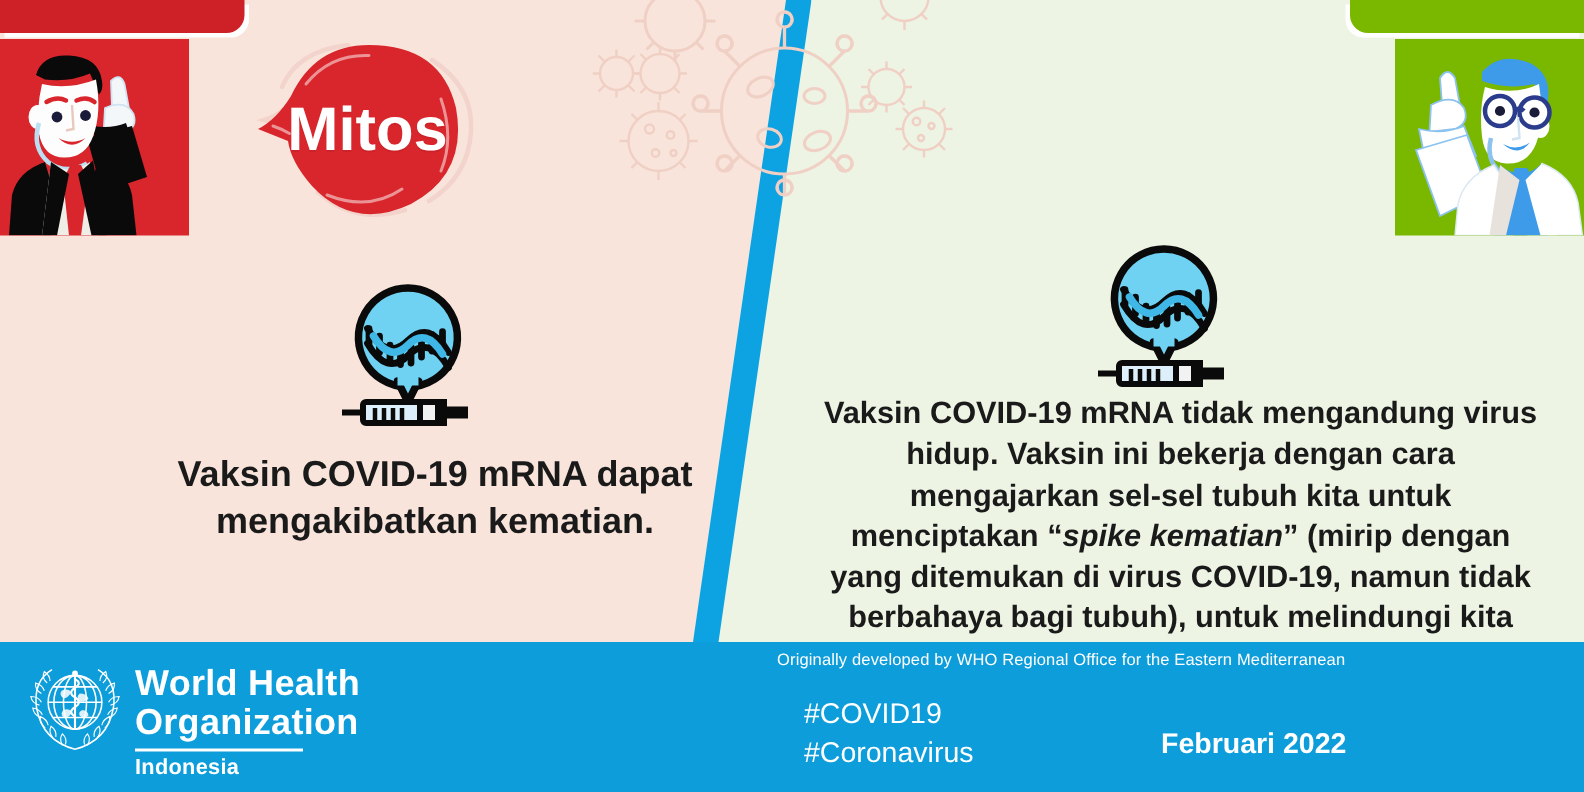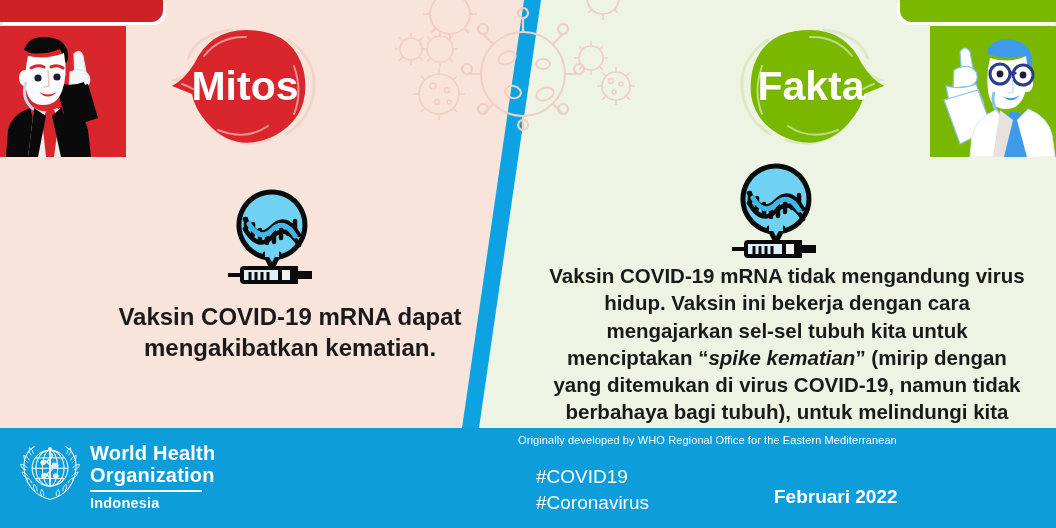--- a/index.html
+++ b/index.html
@@ -126,21 +126,21 @@
   .who-logo-wrap {
     position: absolute; left: 18px; top: 12px;
     display: flex; align-items: flex-start;
   }
   .who-emblem { width: 64px; height: 64px; flex: 0 0 auto; }
   .who-wordmark {
     margin-left: 8px; padding-top: 3px;
     color: #ffffff;
   }
   .who-line1, .who-line2 {
-    font-size: 20px; font-weight: bold; line-height: 1.08;
+    font-size: 24px; font-weight: bold; line-height: 1.08;
     letter-spacing: .2px;
   }
   .who-rule {
     height: 2px; background: #ffffff;
     margin: 4px 0 3px 0; width: 112px;
   }
   .who-country { font-size: 14.5px; font-weight: bold; letter-spacing: .2px; }
 
   .attribution {
     position: absolute; left: 482px; top: 6px;
@@ -326,38 +326,20 @@
       <g fill="none" stroke="rgba(255,255,255,0.5)" stroke-width="2" stroke-linecap="round">
         <path d="M34 32 q16 -20 42 -19"></path>
         <path d="M124 42 q9 26 0 48"></path>
         <path d="M48 106 q28 11 50 -4"></path>
         <path d="M12 60 q6 2 11 5"></path>
       </g>
     </svg>
     <span class="bubble-label">Mitos</span>
   </div>
 
-  <div class="bubble bubble-right">
-    <svg width="150" height="124" viewBox="0 0 150 124" style="position:absolute;left:0;top:0" xmlns="http://www.w3.org/2000/svg">
-      <g fill="none" stroke="#DCE9C6" stroke-width="3" stroke-linecap="round">
-        <path d="M130 62 q6 -4 14 -6 q-9 -3 -14 -8"></path>
-        <path d="M132 34 q-10 -24 -44 -28"></path>
-        <path d="M32 16 q-28 18 -26 48 q2 30 28 46"></path>
-        <path d="M50 116 q34 10 58 -12"></path>
-      </g>
-      <path d="M126 40 Q110 6 74 6 Q26 6 16 48 Q8 92 46 112 Q84 130 112 100 Q126 84 128 70 L148 62 Q136 56 126 40 Z" fill="#7AB800"></path>
-      <g fill="none" stroke="rgba(255,255,255,0.5)" stroke-width="2" stroke-linecap="round">
-        <path d="M116 32 q-16 -20 -42 -19"></path>
-        <path d="M26 42 q-9 26 0 48"></path>
-        <path d="M102 106 q-28 11 -50 -4"></path>
-        <path d="M138 60 q-6 2 -11 5"></path>
-      </g>
-    </svg>
-    <span class="bubble-label">Fakta</span>
-  </div>
 
   <div class="vax-icon vax-icon-left">
     <svg width="100" height="98" viewBox="0 0 100 98" xmlns="http://www.w3.org/2000/svg">
       <path d="M50 4 a33 33 0 1 1 -0.1 0 Z" fill="#6FD2F2" stroke="#0A0A0A" stroke-width="5"></path>
       <path d="M43 66 l7 14 l7 -14 z" fill="#6FD2F2" stroke="#0A0A0A" stroke-width="5" stroke-linejoin="round"></path>
       <path d="M43 66 h14" stroke="#6FD2F2" stroke-width="6"></path>
 
       <g stroke="#0A0A0A" stroke-width="4.5" fill="none" stroke-linecap="round">
         <path d="M23 31 q13 22 27 8 q14 -14 27 8"></path>
         <path d="M23 41 q13 22 27 8 q14 -14 27 8"></path>

